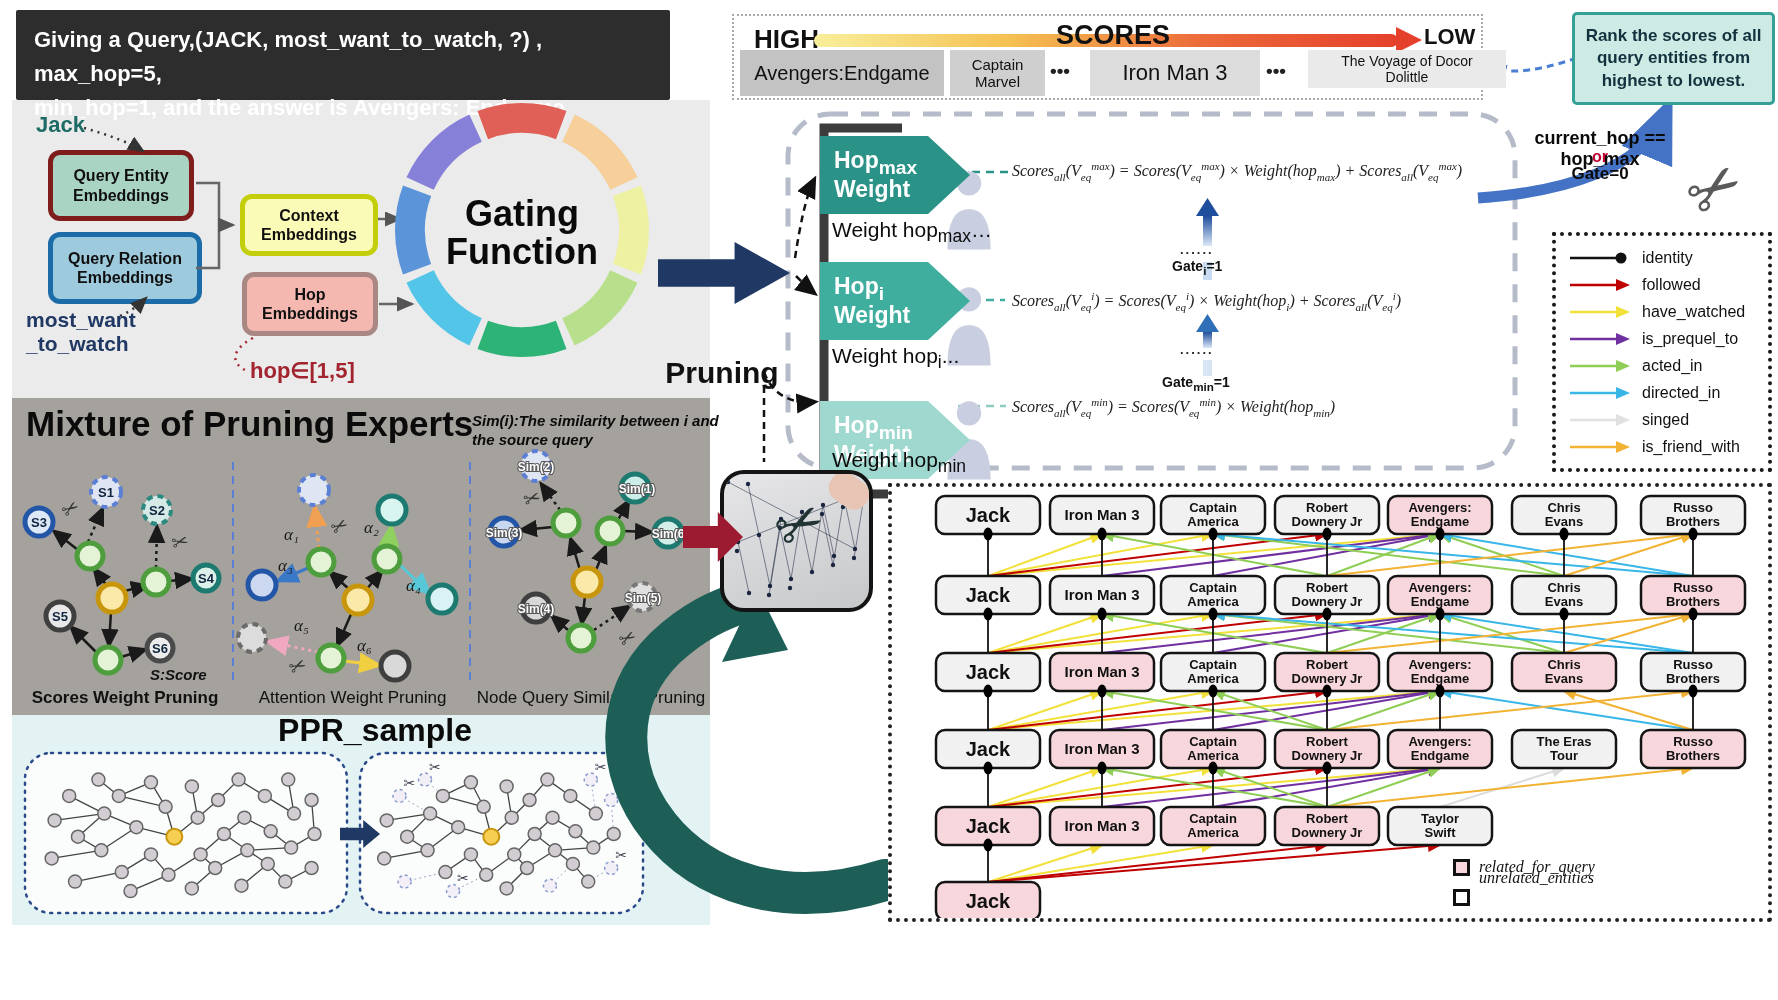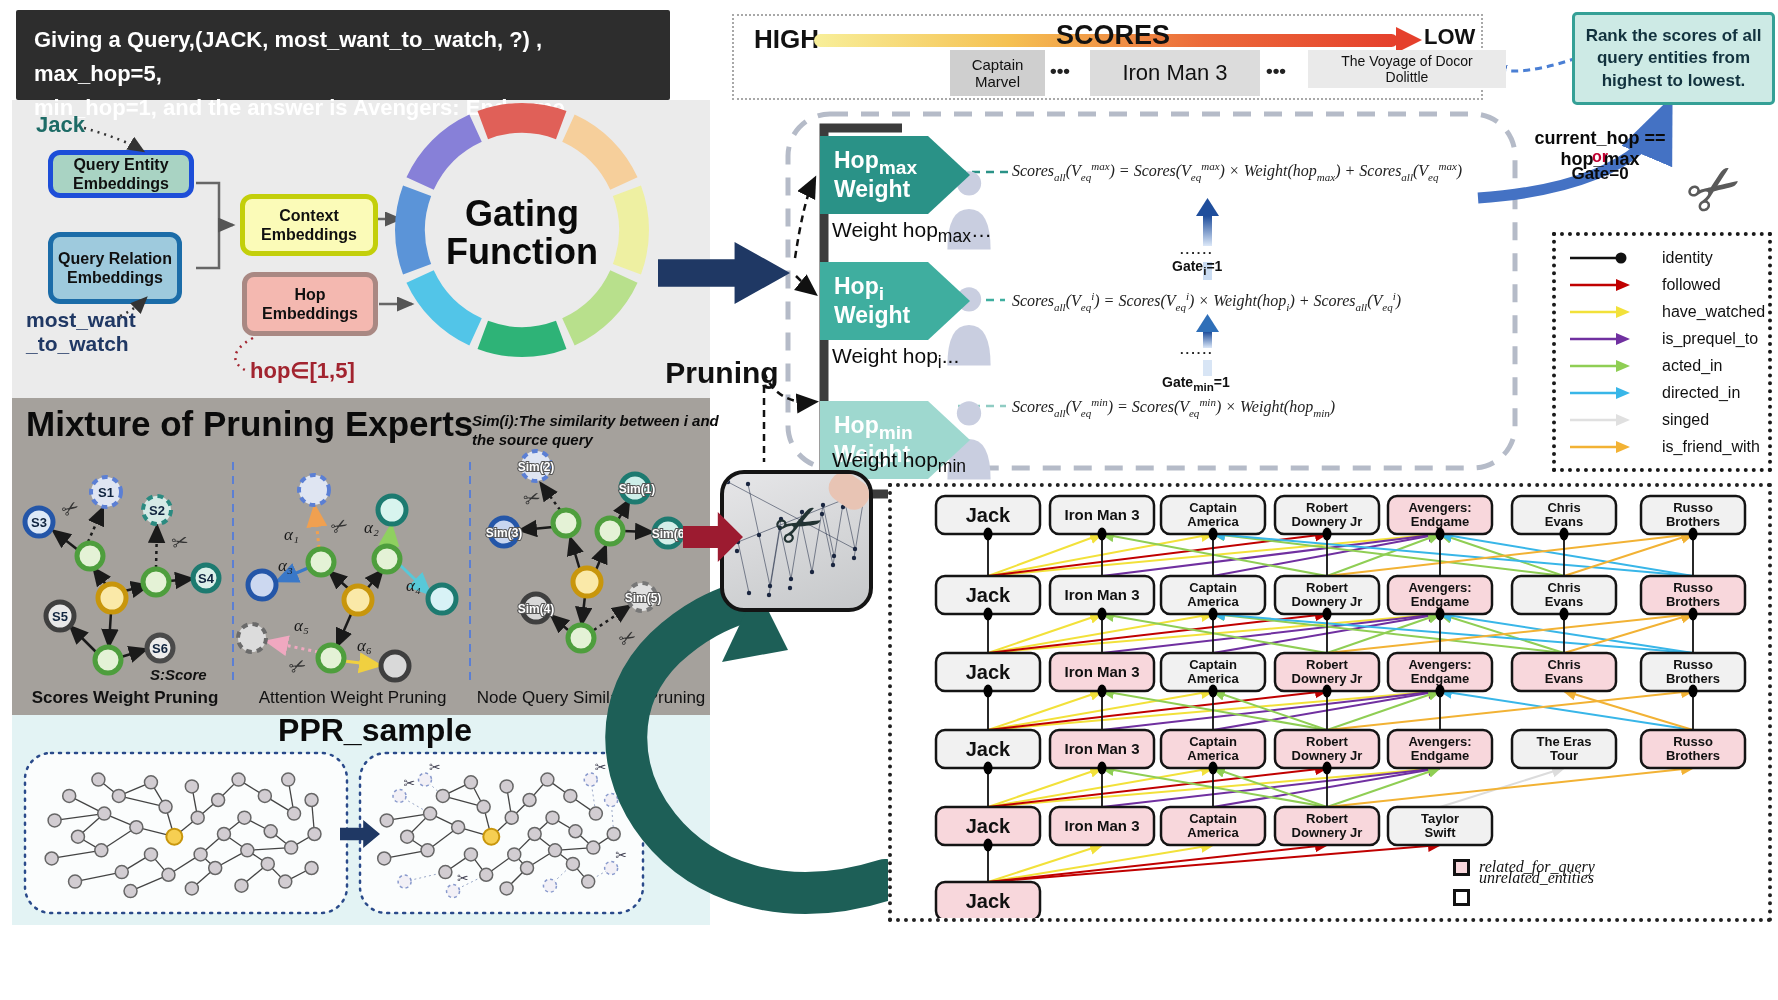--- a/index.html
+++ b/index.html
@@ -26,21 +26,21 @@
   .scis{position:absolute;font-family:"DejaVu Sans",sans-serif;color:#555;z-index:5;}
   .mvbox{position:absolute;display:flex;align-items:center;justify-content:center;text-align:center;
          color:#111;line-height:1.15;z-index:3;}
   .dots3{position:absolute;font-weight:bold;font-size:19px;color:#222;z-index:3;}
   #rank-note{left:1572px;top:12px;width:203px;height:93px;background:#cdeae5;border:3px solid #35a096;
              border-radius:5px;display:flex;align-items:center;justify-content:center;text-align:center;
              font-weight:bold;font-size:17px;color:#12323e;line-height:1.3;padding:4px 8px;z-index:3;}
   .cond{position:absolute;left:1495px;width:210px;text-align:center;font-weight:bold;z-index:3;}
   #legend-box{left:1552px;top:232px;width:220px;height:240px;border:4px dotted #1a1a1a;background:#fff;
               padding:8px 0 0 12px;z-index:3;}
-  .legrow{display:flex;align-items:center;gap:28px;height:27px;}
+  .legrow{display:flex;align-items:center;gap:8px;height:27px;}
   .legrow span{font-size:16px;color:#111;}
   #kg-box{left:888px;top:483px;width:884px;height:439px;border:4px dotted #222;background:#fff;z-index:3;}
   .kgleg-sq{position:absolute;width:17px;height:17px;border:3px solid #111;box-sizing:border-box;}
   .kgleg-lb{position:absolute;font-family:"Liberation Serif",serif;font-style:italic;font-size:16px;color:#111;}
   #photo-box{left:720px;top:470px;width:153px;height:142px;border:4px solid #141414;border-radius:24px;
              background:linear-gradient(160deg,#e6e6e8,#c6c8ca);z-index:4;overflow:hidden;}
   .paneltitle{position:absolute;font-weight:bold;color:#0b0b0b;}
   .panellabel{position:absolute;font-size:17px;color:#111;text-align:center;}
   svg text{font-family:"Liberation Sans",sans-serif;}
   .simlab{font-size:12px;font-weight:bold;fill:#fff;paint-order:stroke;stroke:#555;stroke-width:2px;}
@@ -59,22 +59,22 @@
   <div id="banner" class="abs">
     <div>Giving a Query,(JACK, most_want_to_watch, ?) , max_hop=5,</div>
     <div>min_hop=1, and the answer is Avengers: Endgame</div>
   </div>
 
   <div class="flowlabel" style="left:36px;top:112px;font-size:22px;color:#1d6b66;">Jack</div>
   <div class="flowlabel" style="left:26px;top:308px;font-size:21px;color:#203864;">most_want</div>
   <div class="flowlabel" style="left:26px;top:332px;font-size:21px;color:#203864;">_to_watch</div>
   <div class="flowlabel" style="left:250px;top:358px;font-size:22px;color:#a2242f;">hop∈[1,5]</div>
 
-  <div class="ebox" style="left:48px;top:150px;width:146px;height:48px;background:#a9d3c3;border:5px solid #1d4ed8;">Query Entity Embeddings</div>
-  <div class="ebox" style="left:48px;top:232px;width:134px;height:72px;background:#9ecadd;border:5px solid #1b6ca8;">Query Relation Embeddings</div>
+  <div class="ebox" style="left:48px;top:150px;width:146px;height:71px;background:#a9d3c3;border:5px solid #7f1d1d;">Query Entity Embeddings</div>
+  <div class="ebox" style="left:48px;top:232px;width:154px;height:72px;background:#9ecadd;border:5px solid #1b6ca8;">Query Relation Embeddings</div>
   <div class="ebox" style="left:240px;top:194px;width:138px;height:62px;background:#fbfbb8;border:5px solid #c3cf0a;">Context Embeddings</div>
   <div class="ebox" style="left:242px;top:272px;width:136px;height:64px;background:#f4b8b0;border:5px solid #a98883;">Hop Embeddings</div>
 
   <svg id="flow-svg" class="abs" style="left:0;top:100px;z-index:1;" width="710" height="298" viewBox="0 100 710 298">
     <defs>
       <marker id="mgray" markerWidth="8" markerHeight="8" refX="6" refY="3" orient="auto">
           <path d="M0,0 L7,3 L0,6 Z" fill="#555"></path>
         </marker>
       <marker id="mblk" markerWidth="8" markerHeight="8" refX="6" refY="3" orient="auto">
           <path d="M0,0 L7,3 L0,6 Z" fill="#333"></path>
@@ -534,20 +534,21 @@
   <div class="glabel" style="left:1172px;top:258px;">Gate<sub>i</sub>=1</div>
   <div class="gdots" style="left:1180px;top:342px;">......</div>
   <div class="glabel" style="left:1162px;top:374px;">Gate<sub>min</sub>=1</div>
 
   <div class="abs" style="left:732px;top:14px;width:751px;height:86px;border:2px dotted #a8a8a8;background:#fff;z-index:2;"></div>
   <div class="abs" style="left:754px;top:24px;font-size:26px;font-weight:bold;z-index:3;">HIGH</div>
   <div class="abs" style="left:814px;top:34px;width:584px;height:13px;border-radius:8px;background:linear-gradient(90deg,#f8ef9a,#f5c152,#ec6a3a,#e5402c);z-index:3;"></div>
   <div class="abs" style="left:1396px;top:27px;width:0;height:0;border-left:26px solid #e5402c;border-top:13px solid transparent;border-bottom:13px solid transparent;z-index:3;"></div>
   <div class="abs" style="left:1056px;top:20px;font-size:27px;font-weight:bold;z-index:4;">SCORES</div>
   <div class="abs" style="left:1424px;top:24px;font-size:22px;font-weight:bold;z-index:3;">LOW</div>
+  <div class="mvbox" style="left: 740px; top: 50px; width: 204px; height: 46px; font-size: 20px; background: rgb(195, 195, 195);">Avengers:Endgame</div>
   <div class="mvbox" style="left: 950px; top: 50px; width: 95px; height: 46px; font-size: 15px; background: rgb(207, 207, 207);">Captain Marvel</div>
   <div class="dots3" style="left:1050px;top:60px;">•••</div>
   <div class="mvbox" style="left: 1090px; top: 50px; width: 170px; height: 46px; font-size: 22px; background: rgb(220, 220, 220);">Iron Man 3</div>
   <div class="dots3" style="left:1266px;top:60px;">•••</div>
   <div class="mvbox" style="left: 1308px; top: 50px; width: 170px; height: 38px; font-size: 14px; padding: 0px 14px; background: rgb(234, 234, 234);">The Voyage of Docor Dolittle</div>
 
   <div id="rank-note" class="abs">Rank the scores of all query entities from highest to lowest.</div>
   <div class="cond" style="top:128px;font-size:18px;color:#0a0a0a;">current_hop == hop_max</div>
   <div class="cond" style="top:148px;font-size:16px;color:#c00030;">or</div>
   <div class="cond" style="top:164px;font-size:17px;color:#0a0a0a;">Gate=0</div>

